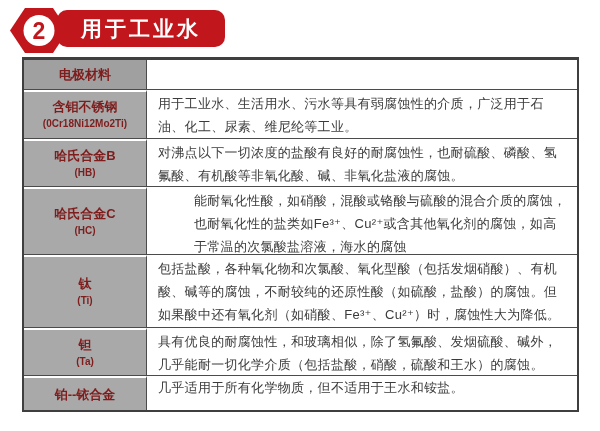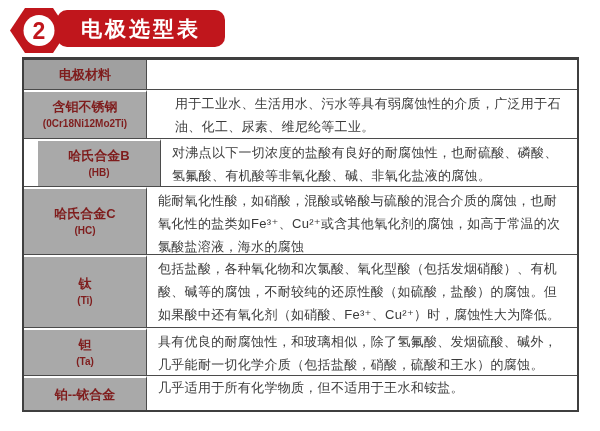--- a/index.html
+++ b/index.html
@@ -41,40 +41,40 @@
     background: #a0a0a0; display: flex; align-items: center; justify-content: center;
     color: #ffffff; font-weight: bold; font-size: 13px; margin-top: 41px;
   }
   .desc {
     padding: 2px 8px 0 11px;
     color: #3b3b3b; font-weight: normal; font-size: 13px; line-height: 23px;
     letter-spacing: 0.3px;
   }
 
   .h-header { height: 29px; }
-  .h-r0 { height: 49px; gap: 17px; }
-  .h-r1 { height: 48px; padding-left: 14px; }
-  .h-r2 { height: 68px; }
+  .h-r0 { height: 49px; }
+  .h-r1 { height: 48px; }
+  .h-r2 { height: 68px; gap: 36px; }
   .h-r3 { height: 73px; }
   .h-r4 { height: 48px; }
   .h-r5 { height: 23px; }
   .h-r6 { height: 35px; }
   .h-r5 .desc, .h-r6 .desc { line-height: 20px; }
   .mat-code { font-size: 10px; }
 </style>
 </head>
 <body>
 
 <div class="header-area">
   <svg class="badge-hex" viewBox="0 0 58 49" xmlns="http://www.w3.org/2000/svg">
     <polygon points="0,24.5 15,2 43,2 58,24.5 43,47 15,47" fill="#c0161c"></polygon>
     <circle cx="29" cy="24.5" r="15.5" fill="#ffffff"></circle>
     <text x="29" y="32.5" text-anchor="middle" font-size="23" font-weight="bold" fill="#c0161c" font-family="Liberation Sans, DejaVu Sans, sans-serif">2</text>
   </svg>
-  <div class="title-pill">电极选型表</div>
+  <div class="title-pill">用于工业水</div>
 </div>
 
 <div class="etable">
 
   <div class="trow h-header">
     <div class="mat-h">电极材料</div>
     <div class="desc-h">主要性能及适用范围</div>
   </div>
 
   <div class="trow h-r0">

